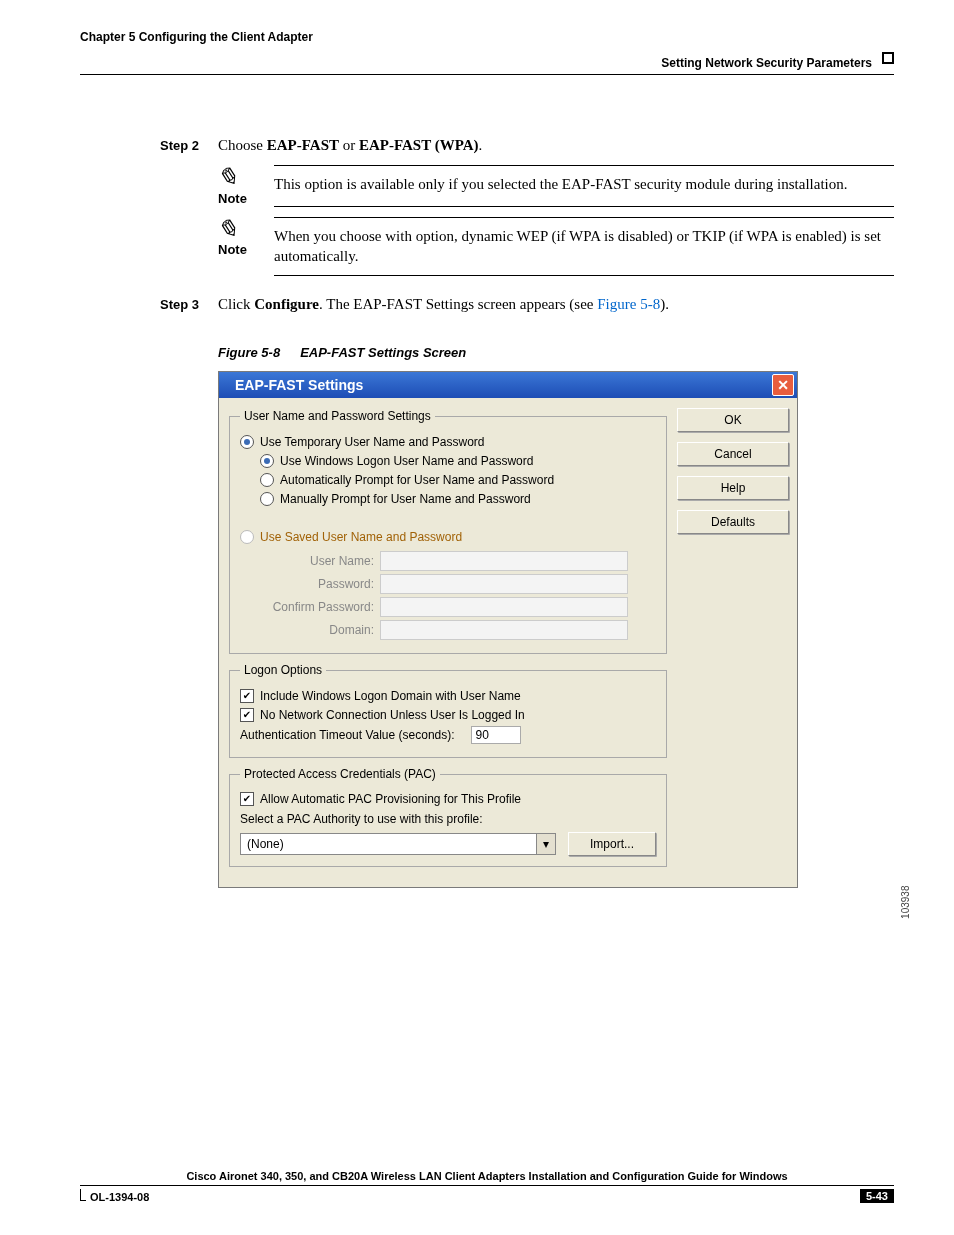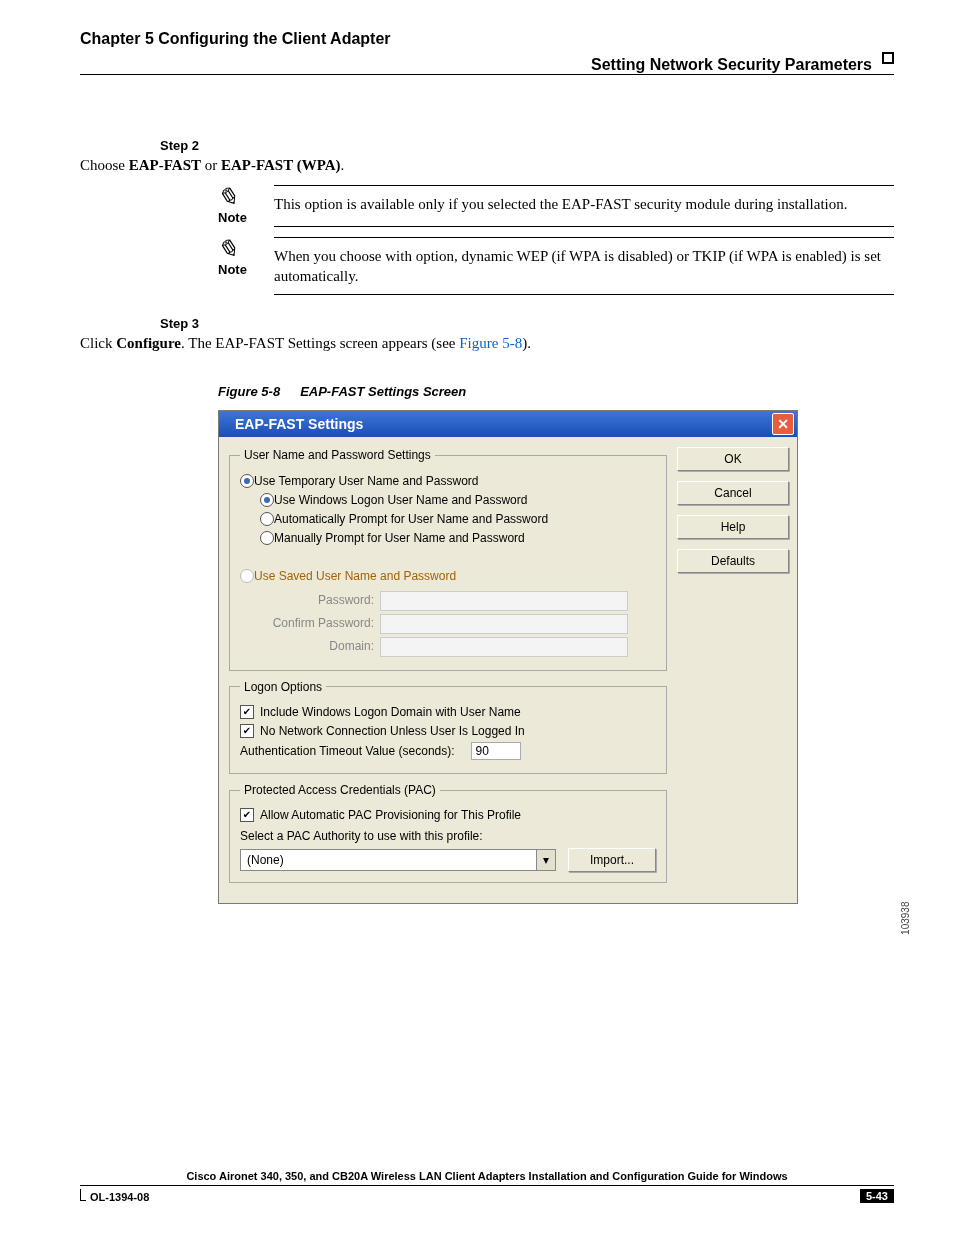--- a/index.html
+++ b/index.html
@@ -1,43 +1,43 @@
 <!DOCTYPE html>
 <html><head>
 <meta charset="utf-8">
 <style>
   body { margin:0; padding:0; background:#fff; font-family:"Times New Roman", serif; color:#000; }
   .page { width:954px; height:1235px; position:relative; box-sizing:border-box; padding:30px 60px 0 80px; }
-  .header-bar { border-bottom:1px solid #000; height:44px; position:relative; font-family:Arial,Helvetica,sans-serif; font-weight:bold; font-size:16px; }
+  .header-bar { border-bottom:1px solid #000; height:44px; position:relative; font-family:Arial,Helvetica,sans-serif; font-weight:bold; font-size:12px; }
   .header-left { position:absolute; left:0; top:0; }
   .header-right { position:absolute; right:22px; top:26px; }
   .header-sq { position:absolute; right:0; top:22px; width:12px; height:12px; background:#000; }
   .header-sq::after { content:""; position:absolute; left:2px; top:2px; width:8px; height:8px; background:#fff; }
   .content { margin-top:60px; font-size:15px; line-height:1.35; }
-  .step-row { display:flex; margin-bottom:8px;flex-direction:column; }
+  .step-row { display:flex; margin-bottom:8px; }
   .step-lbl { width:58px; font-family:Arial,Helvetica,sans-serif; font-weight:bold; font-size:13px; padding-top:2px; margin-left:80px;}
   .step-body { flex:1; }
   .note-blk { display:flex; margin:10px 0 10px 138px; }
   .note-ico-col { width:56px; text-align:left; }
   .note-ico { display:inline-block; transform:skewX(-20deg); font-size:26px; line-height:1; }
   .note-lbl { font-family:Arial,Helvetica,sans-serif; font-weight:bold; font-size:13px; margin-top:-2px;}
   .note-text-col { flex:1; border-top:1.5px solid #000; border-bottom:1.5px solid #000; padding:8px 0;}
   .fig-caption { font-family:Arial,Helvetica,sans-serif; font-style:italic; font-weight:bold; font-size:13px; margin:30px 0 10px 138px; }
   .fig-caption .num { margin-right:20px; }
   .fig-wrap { margin-left:138px; position:relative; }
   .dialog { width:578px; background:#ece9d8; border:1px solid #7a7a7a; font-family:Tahoma,Arial,sans-serif; font-size:12px; color:#000;}
   .titlebar { height:26px; background:linear-gradient(#3b77d6,#1d4db5); color:#fff; font-weight:bold; font-size:14px; display:flex; align-items:center; padding:0 3px 0 16px; justify-content:space-between; font-family:"Trebuchet MS",Tahoma,sans-serif;}
   .closebtn { width:20px; height:20px; background:#e85d3e; border:1px solid #fff; display:flex; align-items:center; justify-content:center; color:#fff; font-size:14px; font-weight:bold; border-radius:2px;}
   .dlg-body { display:flex; padding:10px 8px 12px 10px; gap:10px; }
   .col-left { flex:1; }
   .col-right { width:112px; display:flex; flex-direction:column; gap:10px; }
   .btn { background:#ece9d8; border:1px solid #888; border-top-color:#fff; border-left-color:#fff; height:24px; font-family:Tahoma,Arial,sans-serif; font-size:12px; cursor:default; box-shadow:1px 1px 0 #aaa; border-radius:1px;}
   fieldset { border:1px solid #a9a9a9; margin:0 0 8px 0; padding:6px 10px 10px 10px; }
   legend { padding:0 4px; }
-  .radio-row { display:flex; align-items:center; margin:3px 0; white-space:nowrap;}
+  .radio-row { display:flex; align-items:center; gap:6px; margin:3px 0; white-space:nowrap;}
   .sub { margin-left:20px; }
   .field-row { display:flex; align-items:center; margin:3px 0;}
   .field-row label { width:112px; text-align:right; margin-right:6px; color:#888;}
   .txt { flex:1; max-width:246px; height:18px; border:1px solid #aaa; background:#fff; }
   .txt.dis { background:#f4f4f4; border-color:#ccc;}
   .chk-row { display:flex; align-items:center; gap:6px; margin:3px 0;}
   .inline-num { width:50px; height:18px; border:1px solid #aaa; background:#fff; padding-left:4px; box-sizing:border-box;}
   .sel { display:flex; border:1px solid #888; background:#fff; height:20px;}
   .sel-val { flex:1; padding:2px 6px;}
   .sel-btn { width:18px; background:#e4e0d0; border-left:1px solid #888; display:flex; align-items:center; justify-content:center;}
@@ -129,20 +129,24 @@
                   <span class="radio"></span>
                   <span>Manually Prompt for User Name and Password</span>
                 </div>
               <div style="height:16px;"></div>
               <div class="radio-row">
                   <span class="radio off"></span>
                   <span class="gray-lbl">Use Saved User Name and Password</span>
                 </div>
               <div style="margin-left:22px; margin-top:6px;">
                 <div class="field-row">
+                    <label>User Name:</label>
+                    <div class="txt dis"></div>
+                  </div>
+                <div class="field-row">
                     <label>Password:</label>
                     <div class="txt dis"></div>
                   </div>
                 <div class="field-row">
                     <label>Confirm Password:</label>
                     <div class="txt dis"></div>
                   </div>
                 <div class="field-row">
                     <label>Domain:</label>
                     <div class="txt dis"></div>

